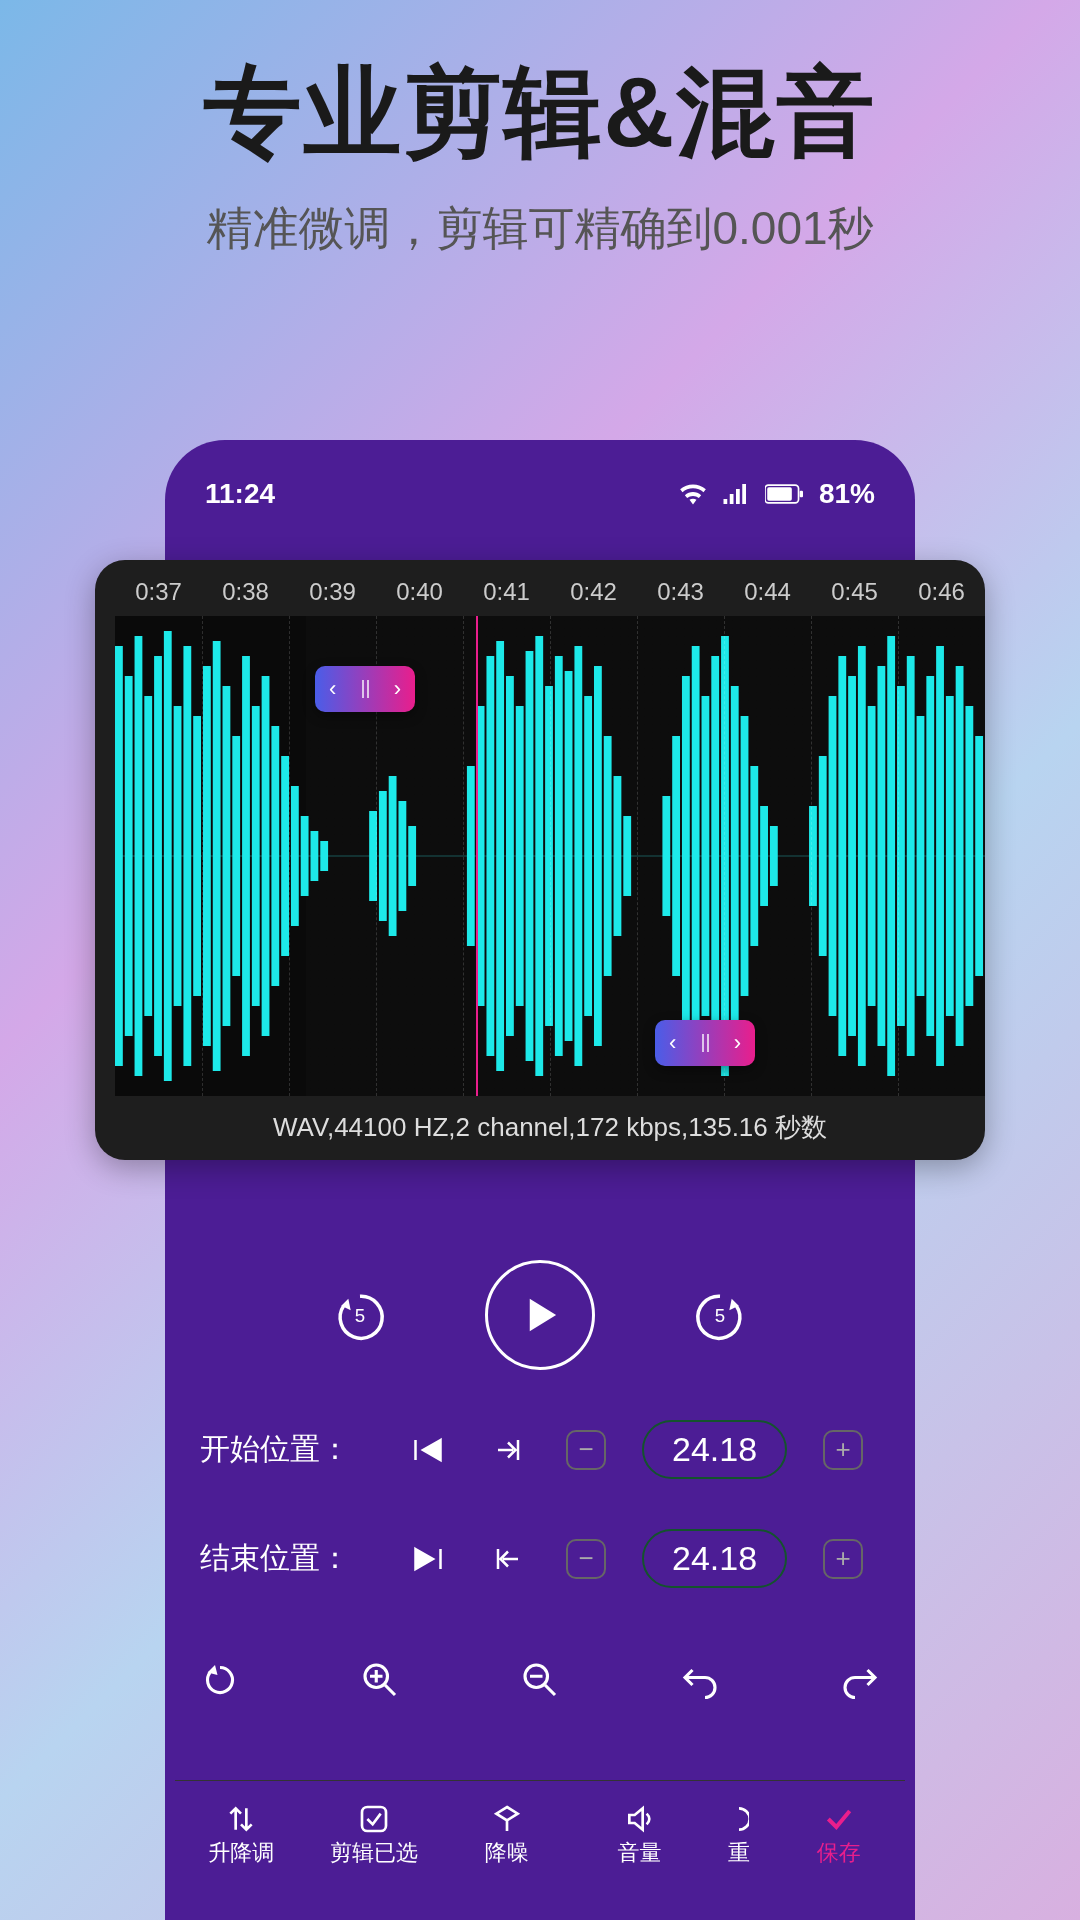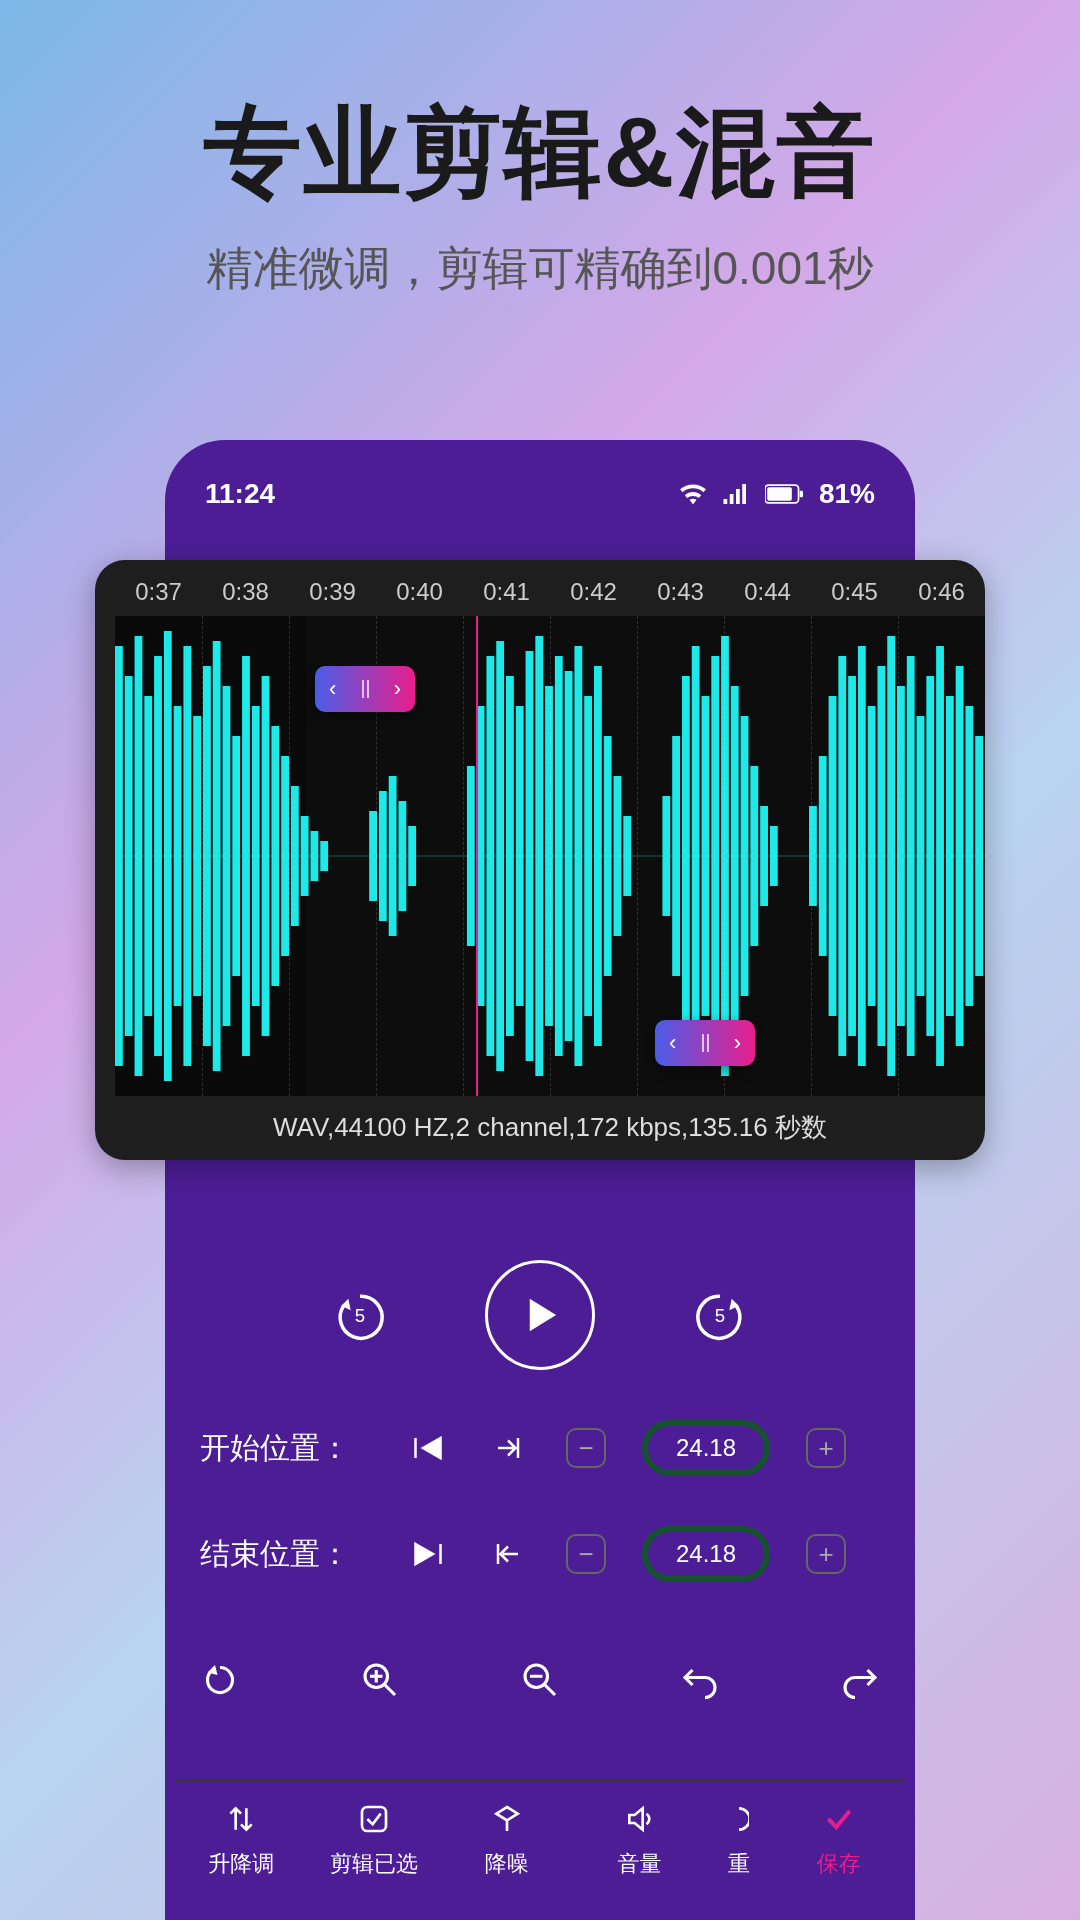--- a/index.html
+++ b/index.html
@@ -9,21 +9,21 @@
   background: linear-gradient(135deg, #7bb8e8 0%, #d4a8e8 35%, #b8d4f0 60%, #d8b0e0 100%);
   font-family: -apple-system, BlinkMacSystemFont, "PingFang SC", sans-serif;
   overflow: hidden;
   position: relative;
 }
 .hero-title {
   text-align: center;
   font-size: 98px;
   font-weight: 700;
   color: #1a1a1a;
-  padding-top: 88px;
+  padding-top: 48px;
   letter-spacing: 2px;
 }
 .hero-subtitle {
   text-align: center;
   font-size: 46px;
   color: #555;
   margin-top: 18px;
 }
 .phone-frame {
   position: absolute;
@@ -153,23 +153,23 @@
 .pos-stepper {
   width: 40px; height: 40px;
   border: 2px solid #666;
   border-radius: 10px;
   display: flex; align-items: center; justify-content: center;
   color: #aaa;
   font-size: 26px;
 }
 .pos-value {
   padding: 8px 28px;
-  border: 6px solid #14532d;
+  border: 2px solid #14532d;
   border-radius: 30px;
-  font-size: 24px;
+  font-size: 34px;
 }
 .edit-actions {
   position: absolute;
   top: 1660px;
   left: 200px;
   width: 680px;
   display: flex;
   justify-content: space-between;
 }
 .edit-action { color: #fff; font-size: 36px; }
@@ -180,21 +180,21 @@
   width: 730px;
   display: flex;
   border-top: 1px solid #333;
   padding-top: 20px;
 }
 .tool-item {
   flex: 1;
   display: flex;
   flex-direction: column;
   align-items: center;
-  gap: 12px;
+  gap: 1px;
   color: #fff;
   font-size: 22px;
 }
 .tool-item.accent { color: #e91e8c; }
 .tool-icon { height: 36px; display:flex; align-items:center; justify-content:center; }
 </style>
 </head>
 <body>
 
 <div class="hero-title">专业剪辑&amp;混音</div>

